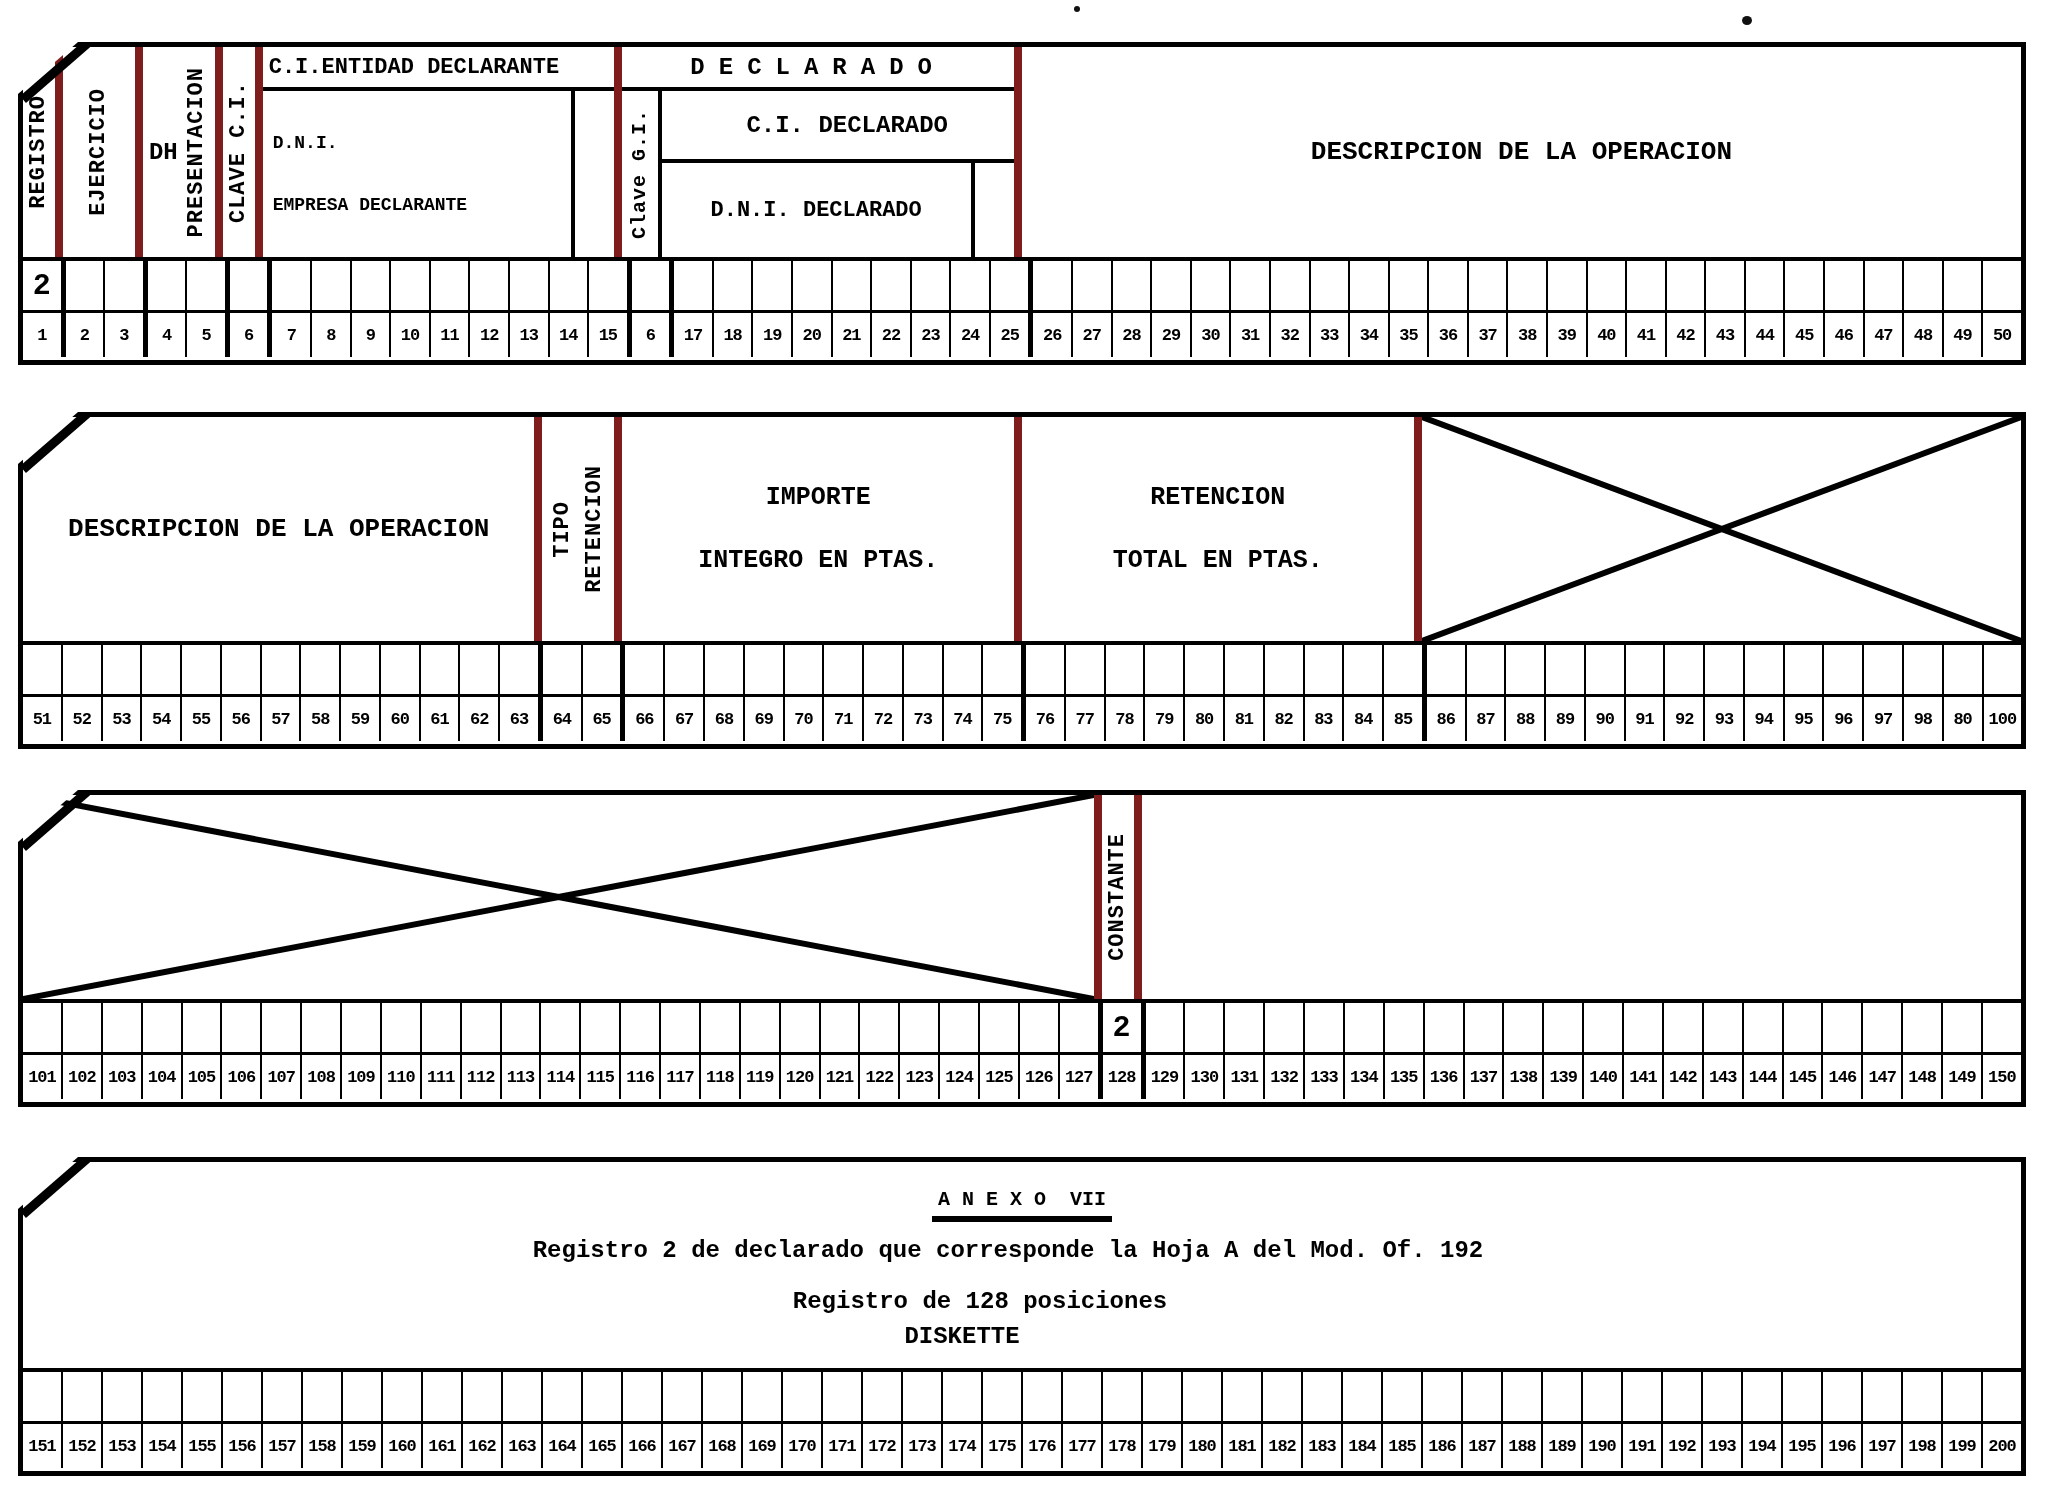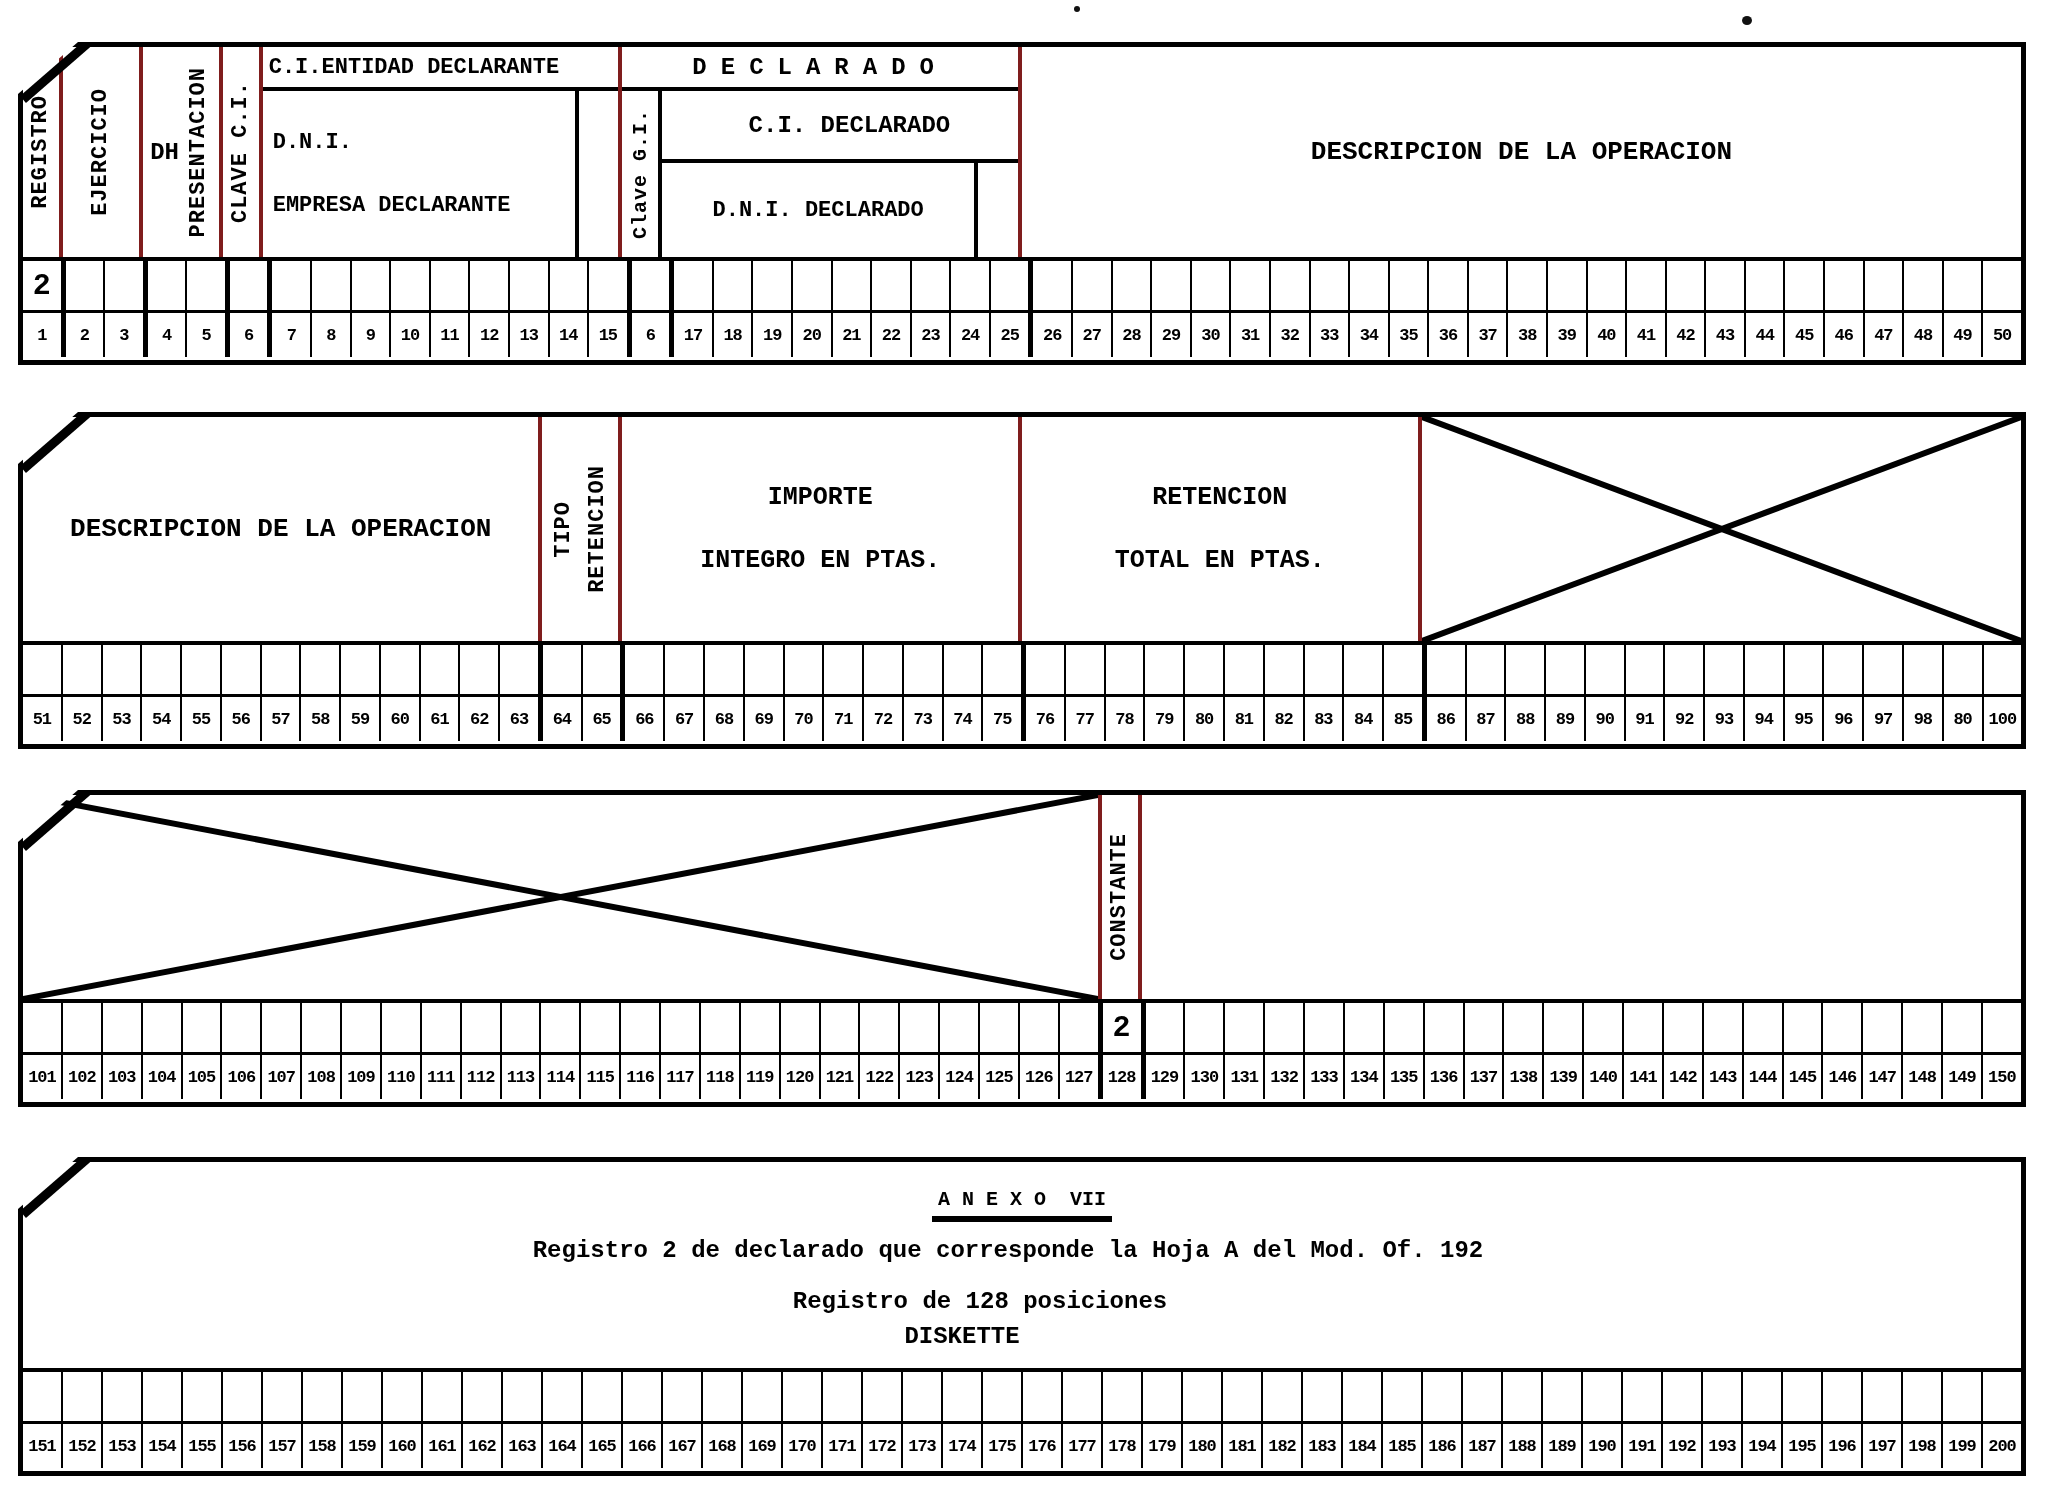--- a/index.html
+++ b/index.html
@@ -17,21 +17,21 @@
     border:5px solid #000;background:#fff;
     clip-path:polygon(60px 0,100% 0,100% 100%,0 100%,0 52px);
   }
   .bevel{
     position:absolute;left:0;top:48px;width:86px;height:9px;background:#000;
     transform-origin:0 50%;transform:rotate(-41deg);z-index:5;
   }
 
   
   .hdr{display:flex;border-bottom:4px solid #000;box-sizing:border-box;}
-  .sec{box-sizing:border-box;border-right:4px solid #7f1d1d;position:relative;}
+  .sec{box-sizing:border-box;border-right:8px solid #7f1d1d;position:relative;}
   .sec:last-child{border-right:none;}
   .rot{display:flex;align-items:center;justify-content:center;}
   .vtext{
     writing-mode:vertical-rl;transform:rotate(180deg);
     font-size:22px;letter-spacing:1px;white-space:nowrap;
   }
   .center{display:flex;align-items:center;justify-content:center;}
   .lbl{font-size:26px;white-space:nowrap;}
 
   
@@ -41,21 +41,21 @@
   .toplabel{
     height:44px;border-bottom:4px solid #000;box-sizing:border-box;
     display:flex;align-items:center;padding-left:6px;font-size:22px;white-space:nowrap;
   }
   .toplabel.tl-center{justify-content:center;padding-left:0;letter-spacing:14px;font-size:24px;}
   .innerwrap{flex:1;display:flex;}
   .innerbox{
     width:88.89%;height:100%;box-sizing:border-box;border-right:4px solid #000;
     display:flex;flex-direction:column;justify-content:space-evenly;padding-left:10px;
   }
-  .innerbox div{font-size:22px;white-space:nowrap;}
+  .innerbox div{font-size:18px;white-space:nowrap;}
   .decl-body{flex:1;display:flex;}
   .clave-gi{width:10%;box-sizing:border-box;border-right:4px solid #000;
     display:flex;align-items:center;justify-content:center;}
   .clave-gi .vtext{font-size:20px;}
   .decl-right{width:90%;display:flex;flex-direction:column;}
   .ci-decl{height:72px;box-sizing:border-box;border-bottom:4px solid #000;
     display:flex;align-items:center;justify-content:center;font-size:24px;white-space:nowrap;padding-left:19px;}
   .dni-decl-wrap{flex:1;display:flex;text-align:center;}
   .dni-decl{width:88.89%;height:100%;box-sizing:border-box;border-right:4px solid #000;
     display:flex;align-items:center;justify-content:center;font-size:22px;white-space:nowrap;}

